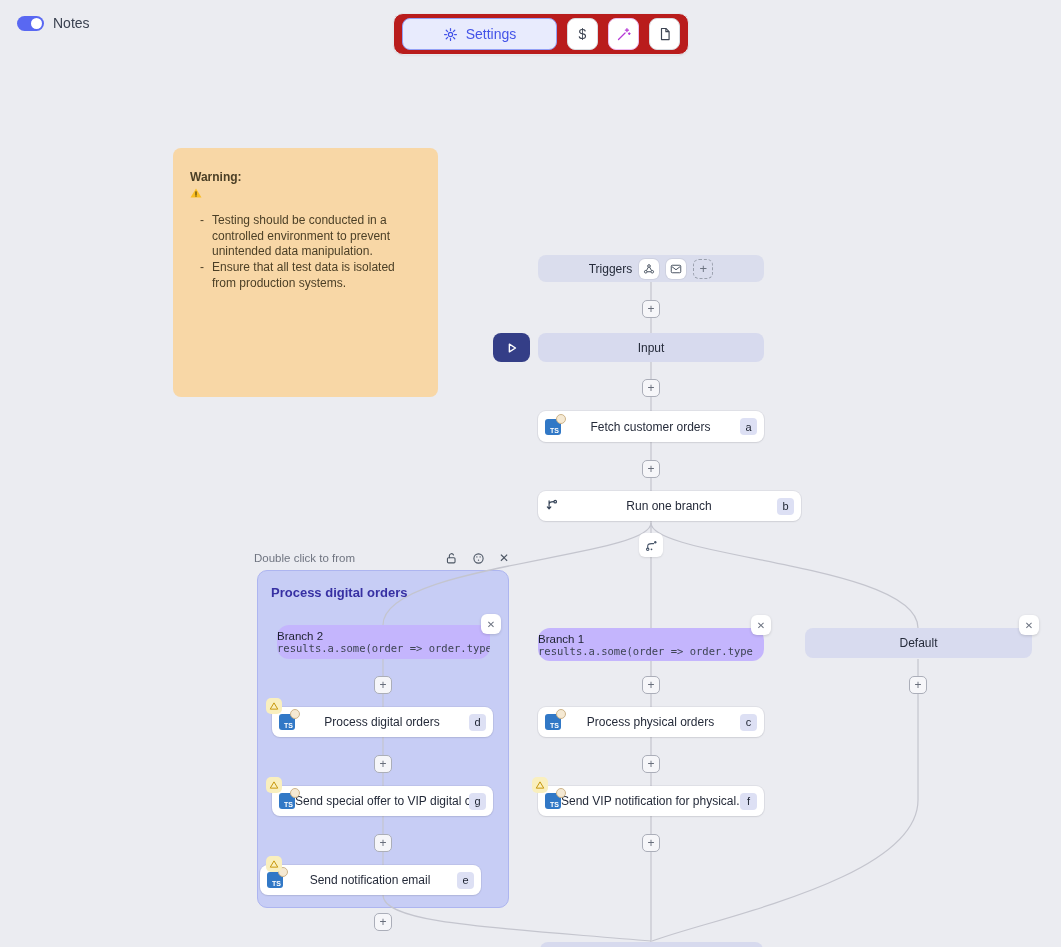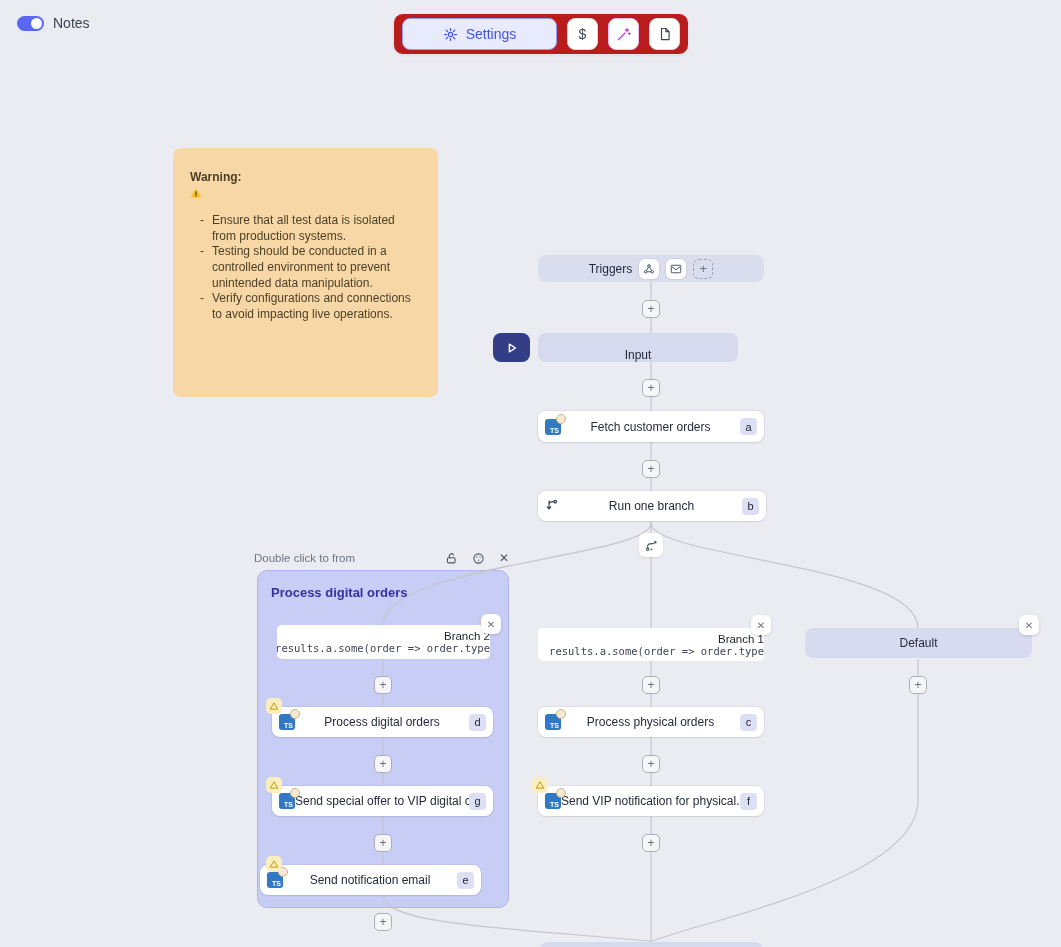--- a/index.html
+++ b/index.html
@@ -57,22 +57,22 @@
   .letter-badge { width:17px; height:17px; flex:0 0 17px; background:#dde0f4; border-radius:4px; color:#1c2230;
                   font-size:11px; display:flex; align-items:center; justify-content:center; }
 
   .warn-badge { position:absolute; width:16px; height:16px; background:#f9efbe; border-radius:5px; z-index:5;
                 display:flex; align-items:center; justify-content:center; }
 
   .split-icon { left:639px; top:533px; width:24px; height:24px; background:#fff; border-radius:6px; z-index:4;
                 display:flex; align-items:center; justify-content:center; color:#475569; box-shadow:0 1px 2px rgba(0,0,0,.1); }
 
   
-  .cond-node { position:absolute; background:#ffffff; border-radius:5px; display:flex; flex-direction:column;
-               align-items:flex-end; justify-content:center; overflow:hidden; z-index:3; cursor:pointer; }
+  .cond-node { position:absolute; background:#c4b5fd; border-radius:12px; display:flex; flex-direction:column;
+               align-items:flex-start; justify-content:center; overflow:hidden; z-index:3; cursor:pointer; }
   .cond-title { font-size:11.5px; color:#1c212e; }
   .cond-code { font-family:"DejaVu Sans Mono",monospace; font-size:10.5px; color:#3c4352; white-space:nowrap; }
 
   .close-btn { position:absolute; width:20px; height:20px; background:#fff; border-radius:6px; z-index:5;
                box-shadow:0 1px 3px rgba(0,0,0,.15); color:#6b7280; font-size:10px;
                display:flex; align-items:center; justify-content:center; cursor:pointer; }
 
   .group-box { left:257px; top:570px; width:252px; height:338px; background:#c7cdf5; border:1px solid #adb5f0;
                border-radius:10px; z-index:1; }
   .group-hint { left:254px; top:552px; font-size:11.5px; color:#6f7480; z-index:3; }
@@ -145,23 +145,22 @@
   <div class="note-alert">
     <span style="display:inline-flex;vertical-align:-1px;">
       <svg width="12" height="12" viewBox="0 0 24 24">
           <path d="M12 3 23 21H1z" fill="#fbbf24"></path>
           <path d="M12 9.5v5.5" stroke="#42340a" stroke-width="2.2" stroke-linecap="round"></path>
           <circle cx="12" cy="18" r="1.3" fill="#42340a"></circle>
         </svg>
     </span>
   </div>
   <div class="note-bullets">
+    <div class="note-bullet">Testing should be conducted in a controlled environment to prevent unintended data manipulation.</div>
     <div class="note-bullet">Ensure that all test data is isolated from production systems.</div>
-    <div class="note-bullet">Testing should be conducted in a controlled environment to prevent unintended data manipulation.</div>
-    <div class="note-bullet">Verify configurations and connections to avoid impacting live operations.</div>
   </div>
 </div>
 
 <div class="node lavender" style="left:538px;top:255px;width:226px;height:27px;gap:7px;">
   <span>Triggers</span>
   <span class="mini-btn">
     <svg width="12" height="12" viewBox="0 0 24 24" stroke="currentColor" stroke-width="2" fill="none">
         <circle cx="12" cy="6" r="2.6"></circle>
         <circle cx="5.5" cy="17.5" r="2.6"></circle>
         <circle cx="18.5" cy="17.5" r="2.6"></circle>
@@ -177,38 +176,38 @@
   <span class="mini-btn dashed">+</span>
 </div>
 
 <div class="plus-btn" style="left:651px;top:309px;">+</div>
 
 <div class="abs play-btn">
   <svg width="14" height="14" viewBox="0 0 24 24" stroke="#fff" stroke-width="2.4" fill="none" stroke-linejoin="round">
       <path d="M7.5 5.5 18 12 7.5 18.5z"></path>
     </svg>
 </div>
-<div class="node" style="left:538px;top:333px;width:200px;height:29px;background:#d7daee;align-items:flex-end;">
+<div class="node" style="left:538px;top:333px;width:226px;height:29px;background:#d7daee;">
   <span>Input</span>
 </div>
 
 <div class="plus-btn" style="left:651px;top:388px;">+</div>
 
 <div class="node white" style="left:538px;top:411px;width:226px;height:31px;">
   <span class="ts-wrap">
     <span class="ts-icon">TS</span>
       <span class="bun-badge"></span>
   </span>
   <span class="lbl">Fetch customer orders</span>
   <span class="letter-badge">a</span>
 </div>
 
 <div class="plus-btn" style="left:651px;top:469px;">+</div>
 
-<div class="node white" style="left:538px;top:491px;width:228px;height:30px;gap:8px;">
+<div class="node white" style="left:538px;top:491px;width:263px;height:30px;gap:8px;">
   <span style="display:flex;flex:0 0 16px;color:#334155;">
     <svg width="14" height="14" viewBox="0 0 24 24" stroke="currentColor" stroke-width="2" fill="none" stroke-linecap="round" stroke-linejoin="round">
         <path d="M7 3v13M4 13.5 7 17l3-3.5M7 9c0-3.5 4-4.5 8-4.5"></path>
         <circle cx="17.5" cy="4.5" r="2.2"></circle>
       </svg>
   </span>
   <span class="lbl">Run one branch</span>
   <span class="letter-badge">b</span>
 </div>
 

